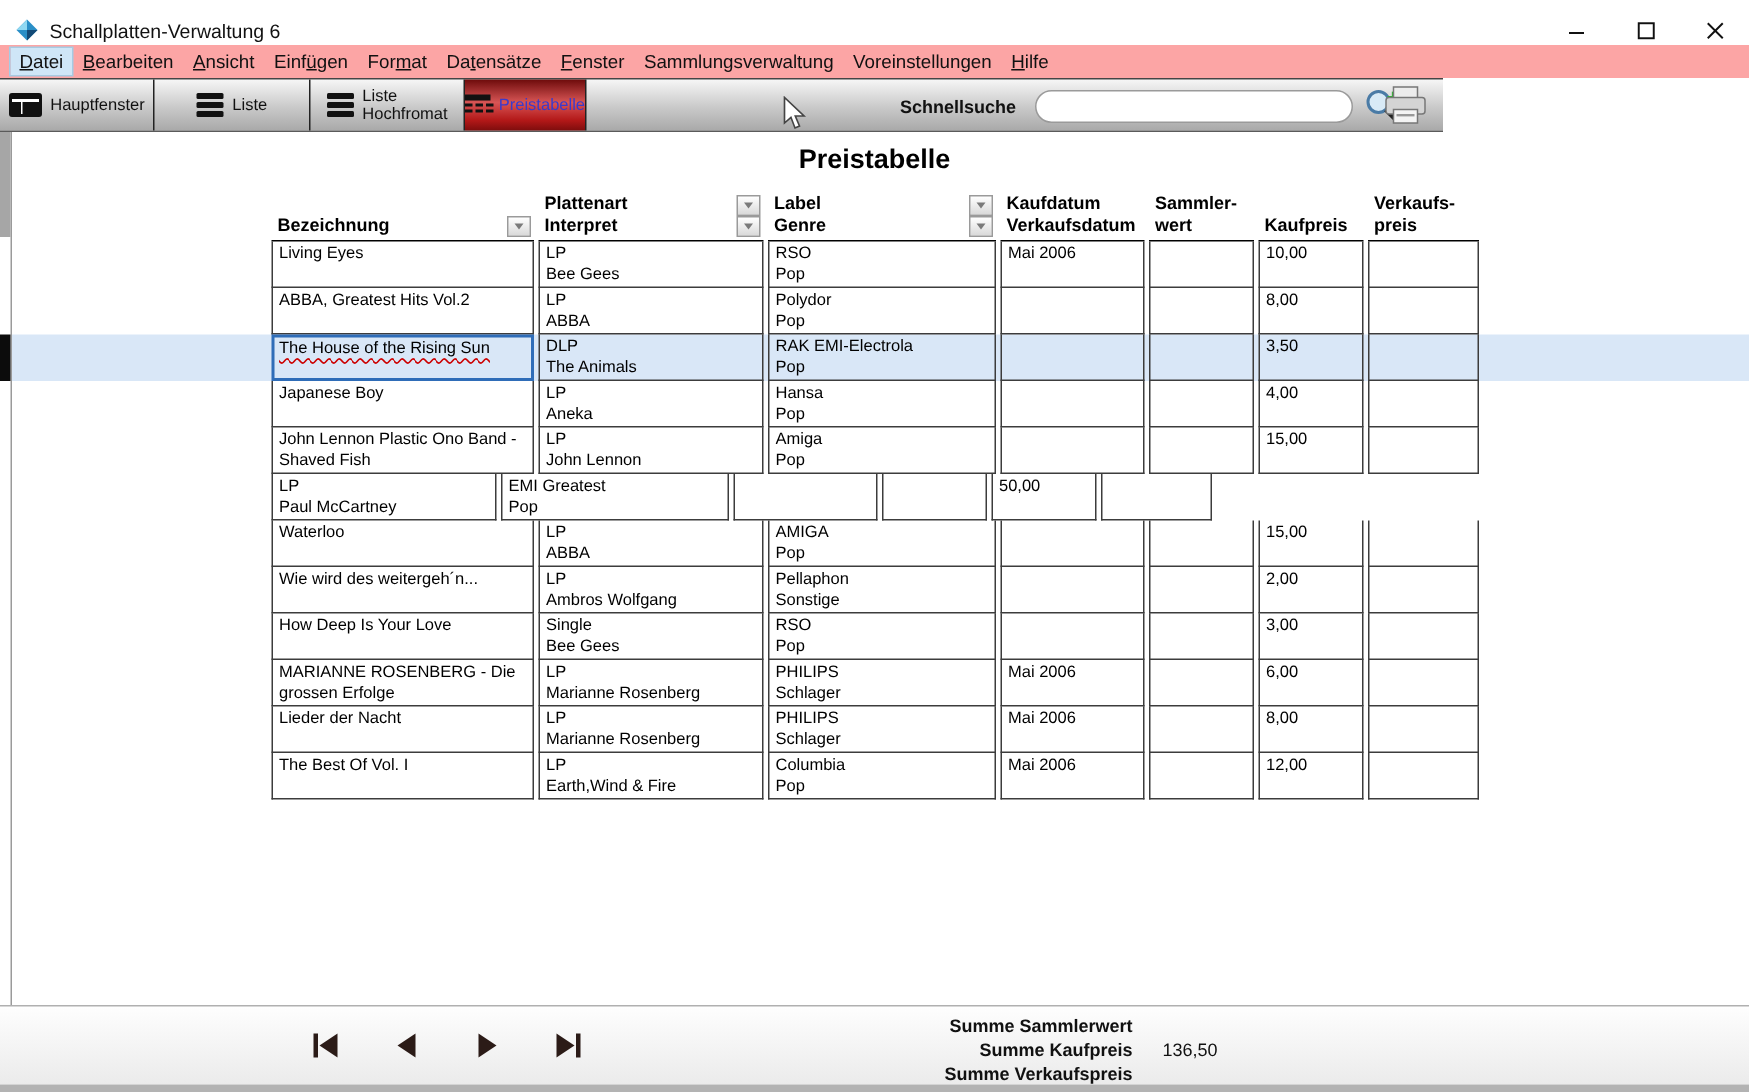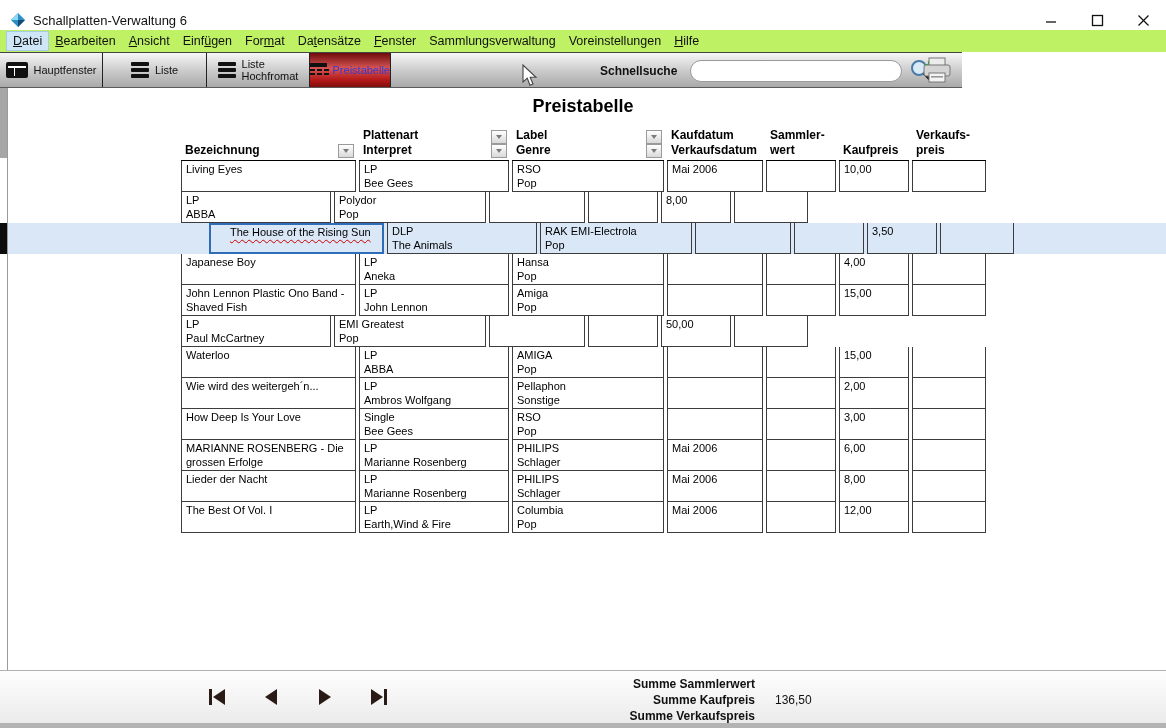--- a/index.html
+++ b/index.html
@@ -8,21 +8,21 @@
     position:relative; width:1166px; height:728px; background:#fff;
     overflow:hidden; margin:0 auto;
   }
   
   .titlebar { position:absolute; left:0; top:5px; width:1166px; height:30px; background:#fff; }
   .app-icon { position:absolute; left:9px; top:7px; }
   .title-text { position:absolute; left:33px; top:8px; font-size:13px; color:#111; }
   .win-controls { position:absolute; right:0; top:0; height:30px; display:flex; align-items:center; }
   .win-btn { width:46px; height:30px; display:flex; align-items:center; justify-content:center; cursor:default; }
   
-  .menubar { position:absolute; left:0; top:30px; width:1166px; height:22px; background:#bef264; display:flex; align-items:center; padding-left:7px; }
+  .menubar { position:absolute; left:0; top:30px; width:1166px; height:22px; background:#fca5a5; display:flex; align-items:center; padding-left:7px; }
   .menu-item { font-size:12.5px; color:#111; padding:2px 6px; margin-right:1px; white-space:nowrap; }
   .menu-item u { text-decoration:underline; }
   .menu-item.active { background:#cfe6f7; outline:1px solid #a6cbe3; }
   
   .toolbar { position:absolute; left:0; top:52px; width:962px; height:36px;
     background:linear-gradient(#f6f6f6, #c9c9c9 55%, #a9a9a9);
     border-top:1px solid #444; border-bottom:1px solid #5a5a5a; }
   .tb-btn { position:absolute; top:0; height:34px; display:flex; align-items:center; justify-content:center;
     gap:6px; border-right:1px solid #222; font-size:11px; color:#111; }
   .tb-btn .two-line { line-height:12px; text-align:left; }
@@ -58,22 +58,22 @@
   
   .c1{width:175px}.c2{width:150px}.c3{width:152px}.c4{width:96px}.c5{width:70px}.c6{width:70px}.c7{width:74px}
   
   .rows { position:absolute; left:8px; top:73px; width:1158px; }
   .record-row { height:31px; width:100%; }
   .record-row.selected { background:#d9e7f7; }
   .cells { display:flex; margin-left:173px; height:31px; }
   .cell { border:1px solid #3c3c3c; border-top:none; margin-right:3px; padding:1px 2px 0 4px;
     font-size:11px; line-height:14px; color:#000; overflow:hidden; height:31px; }
   .cell .ln { height:14px; white-space:nowrap; overflow:hidden; }
-  .record-row.selected .cell.c1 { border:2px solid #2f6db8; padding:0 1px 0 19px;
-    text-decoration:underline wavy #cc0000 1px; text-underline-offset:3px;margin-left:28px; }
+  .record-row.selected .cell.c1 { border:2px solid #2f6db8; padding:0 1px 0 3px;
+    text-decoration:underline wavy #cc0000 1px; text-underline-offset:3px; }
   
   .footer { position:absolute; left:0; top:670px; width:1166px; height:53px;
     background:linear-gradient(#fefefe, #ebebeb); border-top:1px solid #b0b0b0; }
   .nav { position:absolute; left:205px; top:17px; display:flex; gap:30px; }
   .nav button { background:transparent; border:none; padding:0; width:24px; height:20px; }
   .sum-line { position:absolute; right:411px; font-size:12px; font-weight:bold; color:#111; white-space:nowrap; }
   .sum-value { position:absolute; left:775px; font-size:12px; color:#111; }
   .bottomstrip { position:absolute; left:0; top:723px; width:1166px; height:5px; background:#b3b3b3; }
   .cursor { position:absolute; left:520px; top:64px; pointer-events:none; }
 </style>
@@ -245,20 +245,21 @@
           <div class="ln"></div>
         </div>
         <div class="cell c5"></div>
         <div class="cell c6">10,00</div>
         <div class="cell c7"></div>
       </div>
     </div>
 
     <div class="record-row">
       <div class="cells">
+        <div class="cell c1">ABBA, Greatest Hits Vol.2</div>
         <div class="cell c2">
           <div class="ln">LP</div>
           <div class="ln">ABBA</div>
         </div>
         <div class="cell c3">
           <div class="ln">Polydor</div>
           <div class="ln">Pop</div>
         </div>
         <div class="cell c4">
           <div class="ln"></div>

